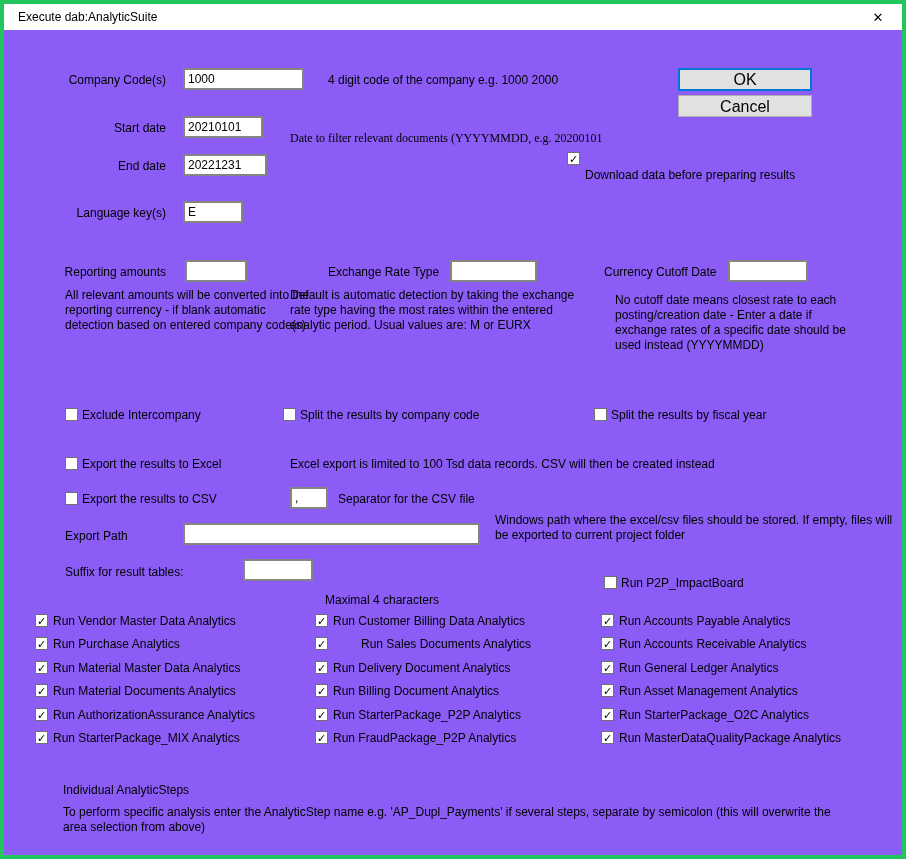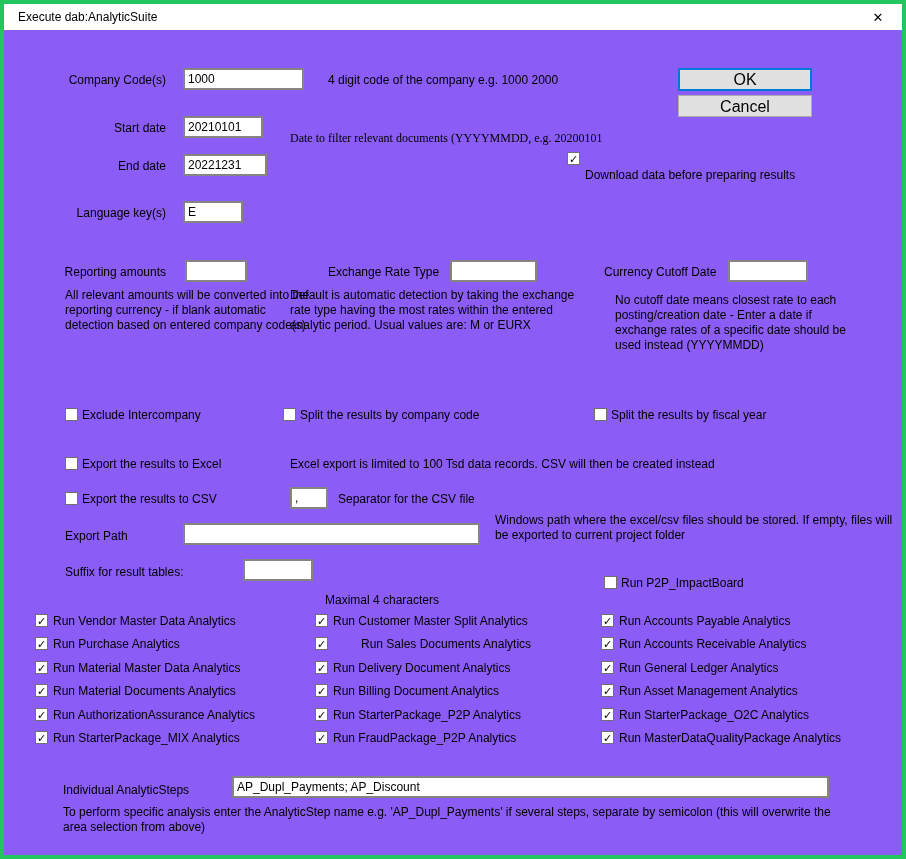--- a/index.html
+++ b/index.html
@@ -101,21 +101,21 @@
       <span class="cb-label" style="left: 49px; top: 633px;">Run Purchase Analytics</span>
       <span class="cb checked" style="left: 31px; top: 657px;">✓</span>
       <span class="cb-label" style="left: 49px; top: 657px;">Run Material Master Data Analytics</span>
       <span class="cb checked" style="left: 31px; top: 680px;">✓</span>
       <span class="cb-label" style="left: 49px; top: 680px;">Run Material Documents Analytics</span>
       <span class="cb checked" style="left: 31px; top: 704px;">✓</span>
       <span class="cb-label" style="left: 49px; top: 704px;">Run AuthorizationAssurance Analytics</span>
       <span class="cb checked" style="left: 31px; top: 727px;">✓</span>
       <span class="cb-label" style="left: 49px; top: 727px;">Run StarterPackage_MIX Analytics</span>
       <span class="cb checked" style="left: 311px; top: 610px;">✓</span>
-      <span class="cb-label" style="left: 329px; top: 610px;">Run Customer Master Split Analytics</span>
+      <span class="cb-label" style="left: 329px; top: 610px;">Run Customer Billing Data Analytics</span>
       <span class="cb checked" style="left: 311px; top: 633px;">✓</span>
       <span class="cb-label" style="left: 329px; top: 633px; margin-left: 28px;">Run Sales Documents Analytics</span>
       <span class="cb checked" style="left: 311px; top: 657px;">✓</span>
       <span class="cb-label" style="left: 329px; top: 657px;">Run Delivery Document Analytics</span>
       <span class="cb checked" style="left: 311px; top: 680px;">✓</span>
       <span class="cb-label" style="left: 329px; top: 680px;">Run Billing Document Analytics</span>
       <span class="cb checked" style="left: 311px; top: 704px;">✓</span>
       <span class="cb-label" style="left: 329px; top: 704px;">Run StarterPackage_P2P Analytics</span>
       <span class="cb checked" style="left: 311px; top: 727px;">✓</span>
       <span class="cb-label" style="left: 329px; top: 727px;">Run FraudPackage_P2P Analytics</span>
@@ -127,16 +127,15 @@
       <span class="cb-label" style="left: 615px; top: 657px;">Run General Ledger Analytics</span>
       <span class="cb checked" style="left: 597px; top: 680px;">✓</span>
       <span class="cb-label" style="left: 615px; top: 680px;">Run Asset Management Analytics</span>
       <span class="cb checked" style="left: 597px; top: 704px;">✓</span>
       <span class="cb-label" style="left: 615px; top: 704px;">Run StarterPackage_O2C Analytics</span>
       <span class="cb checked" style="left: 597px; top: 727px;">✓</span>
       <span class="cb-label" style="left: 615px; top: 727px;">Run MasterDataQualityPackage Analytics</span>
     </div>
 
   <span class="lbl" style="left:59px;top:779px;">Individual AnalyticSteps</span>
-  <input class="tb" style="left: 228px; top: 772px; width: 597px;" value="AP_Dupl_Payments; AP_Discount">
   <div class="help" style="left:59px;top:801px;width:778px;">To perform specific analysis enter the AnalyticStep name e.g. 'AP_Dupl_Payments' if several steps, separate by semicolon (this will overwrite the area selection from above)</div>
 
 </div>
 
 </body></html>

